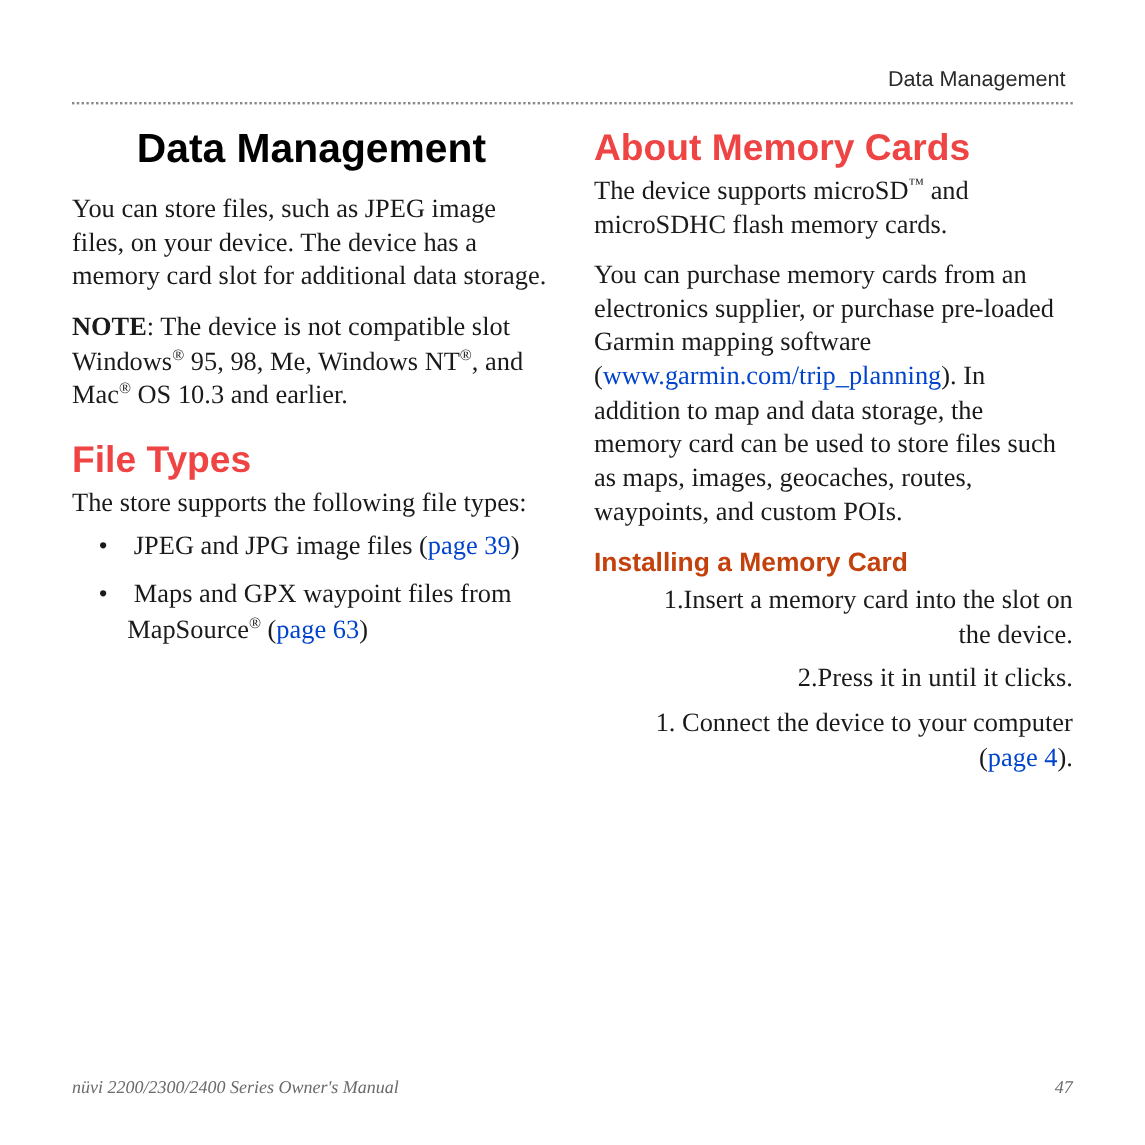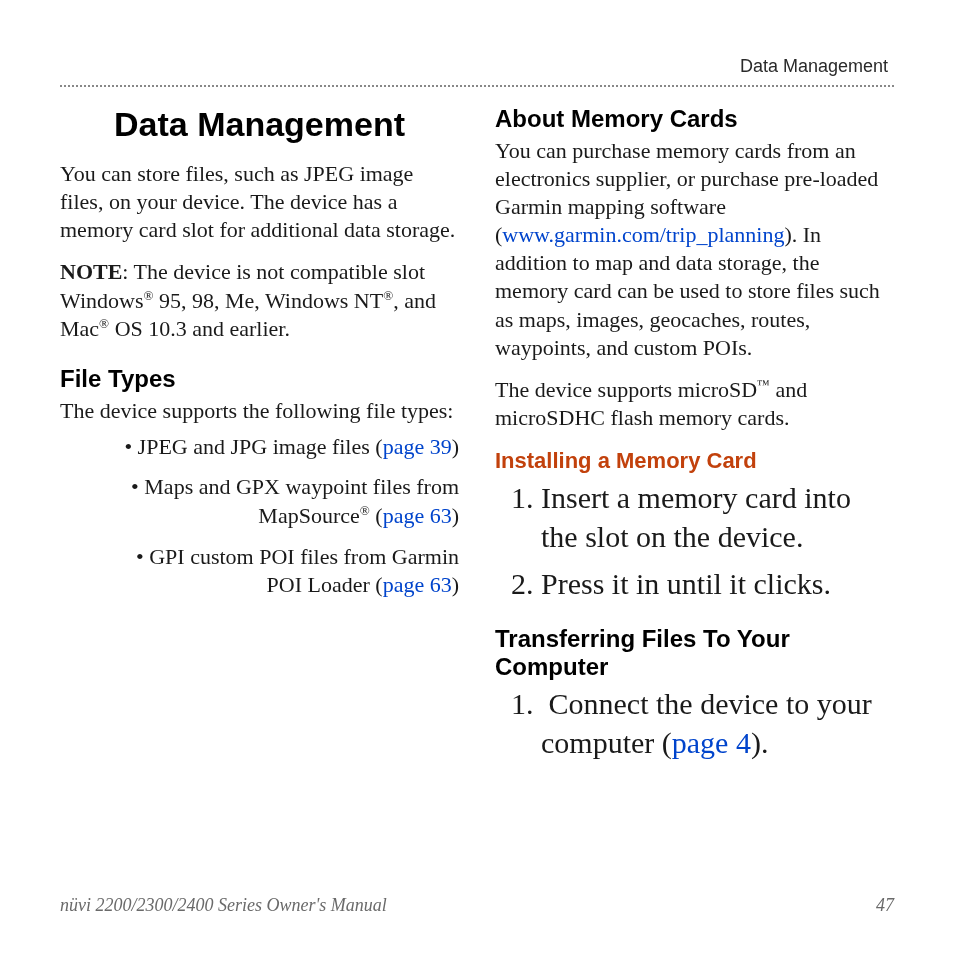--- a/index.html
+++ b/index.html
@@ -32,24 +32,24 @@
     font-family: Arial, Helvetica, sans-serif;
     font-weight: 700;
     font-size: 34px;
     text-align: center;
     margin-bottom: 16px;
     color: #000;
   }
   h2.section {
     font-family: Arial, Helvetica, sans-serif;
     font-weight: 700;
-    font-size: 24px;
+    font-size: 31px;
     margin-top: 22px;
     margin-bottom: 4px;
-    color: #000000;
+    color: #ef4444;
     line-height: 1.15;
   }
   h3.subsection {
     font-family: Arial, Helvetica, sans-serif;
     font-weight: 700;
     font-size: 22px;
     margin-top: 16px;
     margin-bottom: 4px;
     color: #c2410c;
   }
@@ -57,21 +57,20 @@
     font-size: 22px;
     line-height: 1.28;
     margin-bottom: 14px;
     color: #1a1a1a;
   }
   .bold { font-weight: 700; margin-top: 35px; }
   ul.bullets {
     list-style: none;
     margin: 6px 0 0 0;
     padding: 0;
-    text-align: right;
   }
   ul.bullets > li {
     font-size: 22px;
     line-height: 1.3;
     padding-left: 46px;
     text-indent: -24px;
     margin-bottom: 12px;
     color: #1a1a1a;
   }
   ul.bullets > li::before {
@@ -81,45 +80,46 @@
     text-indent: 0;
   }
   ol.steps {
     list-style: none;
     counter-reset: step;
     margin: 4px 0 0 0;
     padding: 0;
   }
   ol.steps > li {
     counter-increment: step;
-    font-size: 30px;
+    font-size: 22px;
     line-height: 1.3;
     padding-left: 46px;
     text-indent: -30px;
     margin-bottom: 8px;
     color: #1a1a1a;
+    text-align: right;
   }
   ol.steps > li::before {
     content: counter(step) ".";
     display: inline-block;
     width: 30px;
     text-indent: 0;
   }
   .link { color: #0044cc; }
   sup.reg { font-size: 0.6em; vertical-align: super; }
   .footer {
     position: absolute;
     bottom: 38px;
     left: 60px;
     right: 60px;
     display: flex;
     justify-content: space-between;
     font-style: italic;
     color: #6a6a6a;
-    font-size: 18px;
+    font-size: 15px;
   }
   .footer .pagenum { font-style: italic; }
 </style>
 </head>
 <body>
 
 <div class="header-label">Data Management</div>
 <hr class="dotted-rule">
 
 <div class="columns">
@@ -127,51 +127,47 @@
   <div class="col">
     <h1 class="page-title">Data Management</h1>
 
     <p class="body">You can store files, such as JPEG image files, on your device. The device has a memory card slot for additional data storage.</p>
 
     <p class="body">
       <span class="bold">NOTE</span><span>: The device is not compatible slot Windows</span><sup class="reg">®</sup><span> 95, 98, Me, Windows NT</span><sup class="reg">®</sup><span>, and Mac</span><sup class="reg">®</sup><span> OS 10.3 and earlier.</span>
     </p>
 
     <h2 class="section">File Types</h2>
-    <p class="body" style="margin-bottom:8px">The device supports the following file types:</p>
+    <p class="body" style="margin-bottom:8px">The store supports the following file types:</p>
 
     <ul class="bullets">
       <li>
         <span>JPEG and JPG image files (</span><span class="link">page 39</span><span>)</span>
       </li>
       <li>
         <span>Maps and GPX waypoint files from MapSource</span><sup class="reg">®</sup><span> (</span><span class="link">page 63</span><span>)</span>
       </li>
-      <li>
-        <span>GPI custom POI files from Garmin POI Loader (</span><span class="link">page 63</span><span>)</span>
-      </li>
     </ul>
   </div>
 
   <div class="col">
     <h2 class="section" style="margin-top:0">About Memory Cards</h2>
     <p class="body">
-      <span>You can purchase memory cards from an electronics supplier, or purchase pre-loaded Garmin mapping software (</span><span class="link">www.garmin.com/trip_planning</span><span>). In addition to map and data storage, the memory card can be used to store files such as maps, images, geocaches, routes, waypoints, and custom POIs.</span>
+      <span>The device supports microSD</span><sup class="reg">™</sup><span> and microSDHC flash memory cards.</span>
     </p>
     <p class="body">
-      <span>The device supports microSD</span><sup class="reg">™</sup><span> and microSDHC flash memory cards.</span>
+      <span>You can purchase memory cards from an electronics supplier, or purchase pre-loaded Garmin mapping software (</span><span class="link">www.garmin.com/trip_planning</span><span>). In addition to map and data storage, the memory card can be used to store files such as maps, images, geocaches, routes, waypoints, and custom POIs.</span>
     </p>
 
     <h3 class="subsection">Installing a Memory Card</h3>
     <ol class="steps">
       <li>Insert a memory card into the slot on the device.</li>
       <li>Press it in until it clicks.</li>
     </ol>
 
-    <h2 class="section">Transferring Files To Your Computer</h2>
     <ol class="steps">
       <li>
         <span>Connect the device to your computer (</span><span class="link">page 4</span><span>).</span>
       </li>
     </ol>
   </div>
 
 </div>
 
 <div class="footer">

